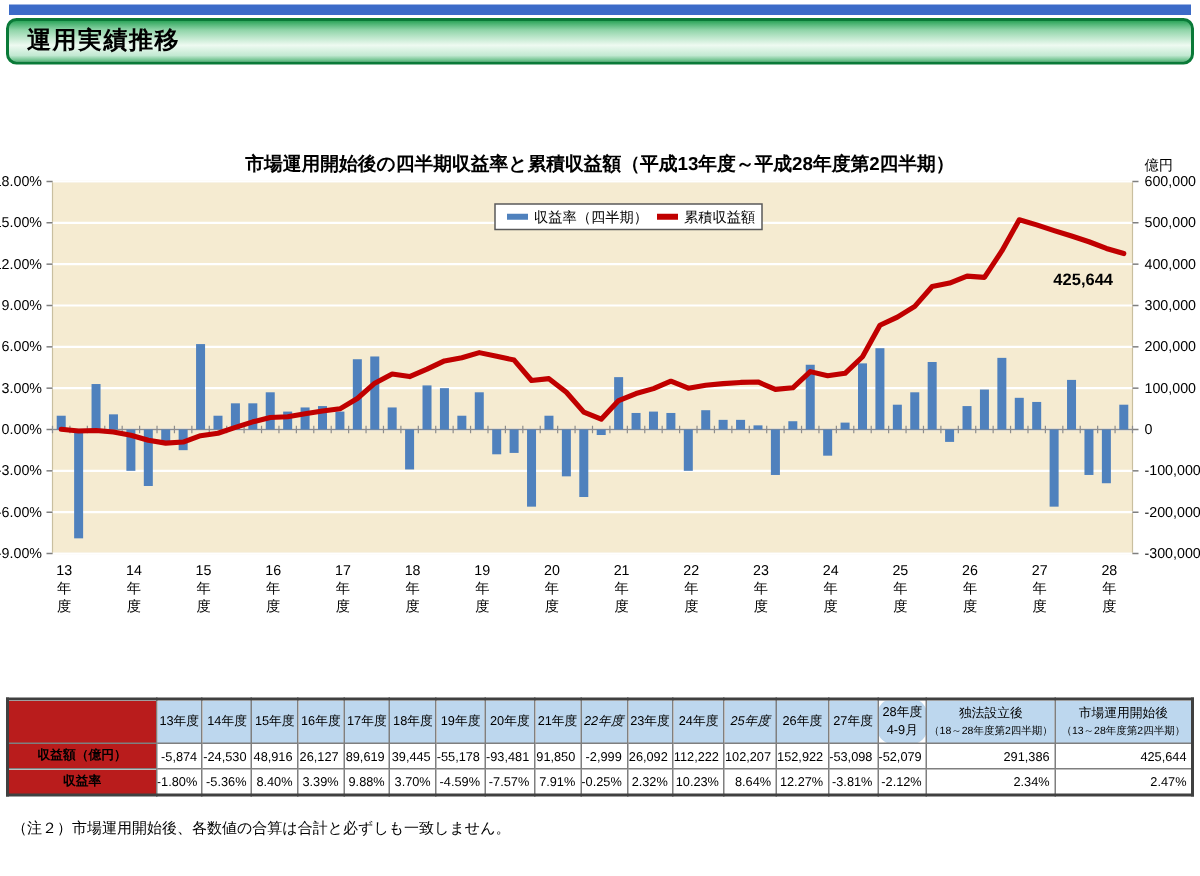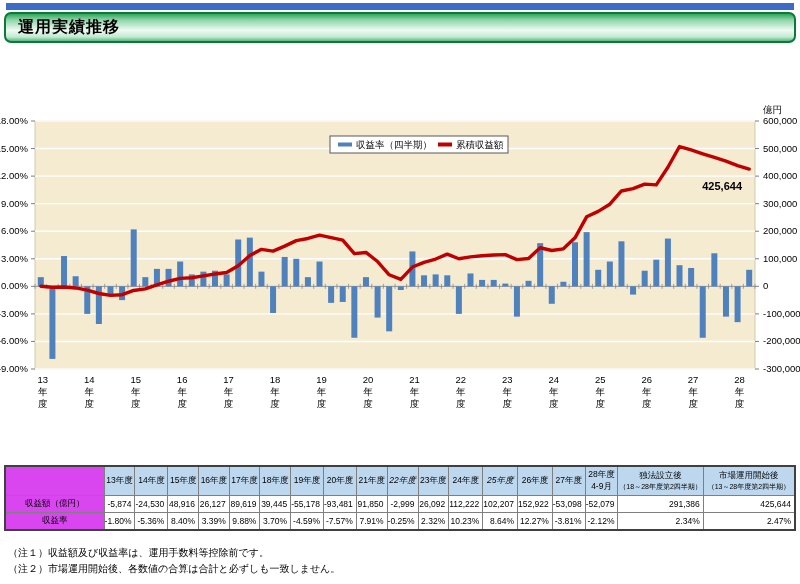--- a/index.html
+++ b/index.html
@@ -12,34 +12,35 @@
   .banner-title { font-size: 16px; font-weight: bold; color: #000; letter-spacing: 1px; }
   .chart-wrap { position: relative; height: 336px; margin-top: 50px; }
   .chart-title { position: absolute; top: 8px; left: 0; width: 100%; text-align: center;
                  font-size: 12.5px; font-weight: bold; color: #000; }
   .chart-svg { position: absolute; top: 0; left: 0; }
   .perf-table { border-collapse: collapse; margin: 36px 4px 0 4px; table-layout: fixed;
                 font-size: 8.5px; color: #000; border: 2px solid #404040; }
   .perf-table th, .perf-table td { border: 1px solid #7f7f7f; overflow: hidden; white-space: nowrap; }
   .perf-table th { background: #bdd7ee; font-weight: normal; text-align: center; padding: 2px 0; }
   .perf-table td { background: #ffffff; text-align: right; padding: 3px 3px 3px 0; margin-top: 44px; }
-  .perf-table .lbl { width: 115px; background: #d946ef; text-align: center; font-weight: normal; }
+  .perf-table .lbl { width: 115px; background: #b91c1c; text-align: center; font-weight: bold; }
   .hdr-sub { font-size: 7px; }
   .notes { margin: 14px 8px 0 8px; font-size: 10px; color: #000; line-height: 1.55; }
 </style>
 </head>
 <body>
 
 <div class="top-strip"></div>
 
 <div class="banner">
   <span class="banner-title">運用実績推移</span>
 </div>
 
 <div class="chart-wrap">
+  <div class="chart-title">市場運用開始後の四半期収益率と累積収益額（平成13年度～平成28年度第2四半期）</div>
   <svg class="chart-svg" width="800" height="336">
       <rect x="35" y="28" width="720" height="248" fill="#f5ebd1" stroke="#c9bf9f" stroke-width="0.8"></rect>
       <line x1="35" y1="276" x2="755" y2="276" stroke="#ffffff" stroke-width="1.4"></line>
       <line x1="31" y1="276" x2="35" y2="276" stroke="#7f7f7f" stroke-width="1"></line>
       <line x1="755" y1="276" x2="759" y2="276" stroke="#7f7f7f" stroke-width="1"></line>
       <line x1="35" y1="248.44444444444446" x2="755" y2="248.44444444444446" stroke="#ffffff" stroke-width="1.4"></line>
       <line x1="31" y1="248.44444444444446" x2="35" y2="248.44444444444446" stroke="#7f7f7f" stroke-width="1"></line>
       <line x1="755" y1="248.44444444444446" x2="759" y2="248.44444444444446" stroke="#7f7f7f" stroke-width="1"></line>
       <line x1="35" y1="220.88888888888889" x2="755" y2="220.88888888888889" stroke="#ffffff" stroke-width="1.4"></line>
       <line x1="31" y1="220.88888888888889" x2="35" y2="220.88888888888889" stroke="#7f7f7f" stroke-width="1"></line>
@@ -282,21 +283,21 @@
         </th>
         <th style="width: 31px; font-style: italic;">
           <div>25年度</div>
         </th>
         <th style="width: 31px;">
           <div>26年度</div>
         </th>
         <th style="width: 31px;">
           <div>27年度</div>
         </th>
-        <th style="width: 31px;">
+        <th style="width: 31px; border-radius: 10px;">
           <div>28年度</div>
           <div class="">4-9月</div>
         </th>
         <th style="width: 86px;">
           <div>独法設立後</div>
           <div class="hdr-sub">（18～28年度第2四半期）</div>
         </th>
         <th style="width: 95px;">
           <div>市場運用開始後</div>
           <div class="hdr-sub">（13～28年度第2四半期）</div>
@@ -343,15 +344,14 @@
         <td>12.27%</td>
         <td>-3.81%</td>
         <td>-2.12%</td>
         <td>2.34%</td>
         <td>2.47%</td>
       </tr>
     </tbody>
 </table>
 
 <div class="notes">
-  <div>（注１）収益額及び収益率は、運用手数料等控除前です。</div>
   <div>（注２）市場運用開始後、各数値の合算は合計と必ずしも一致しません。</div>
 </div>
 
 </body></html>

